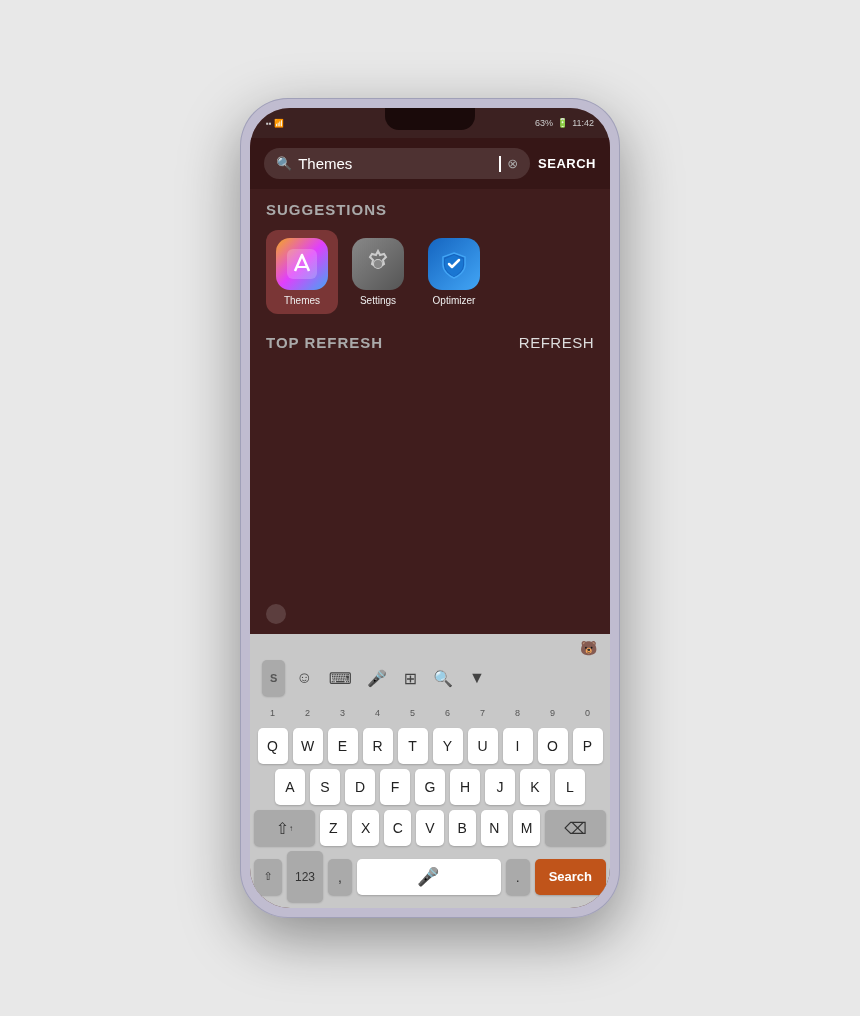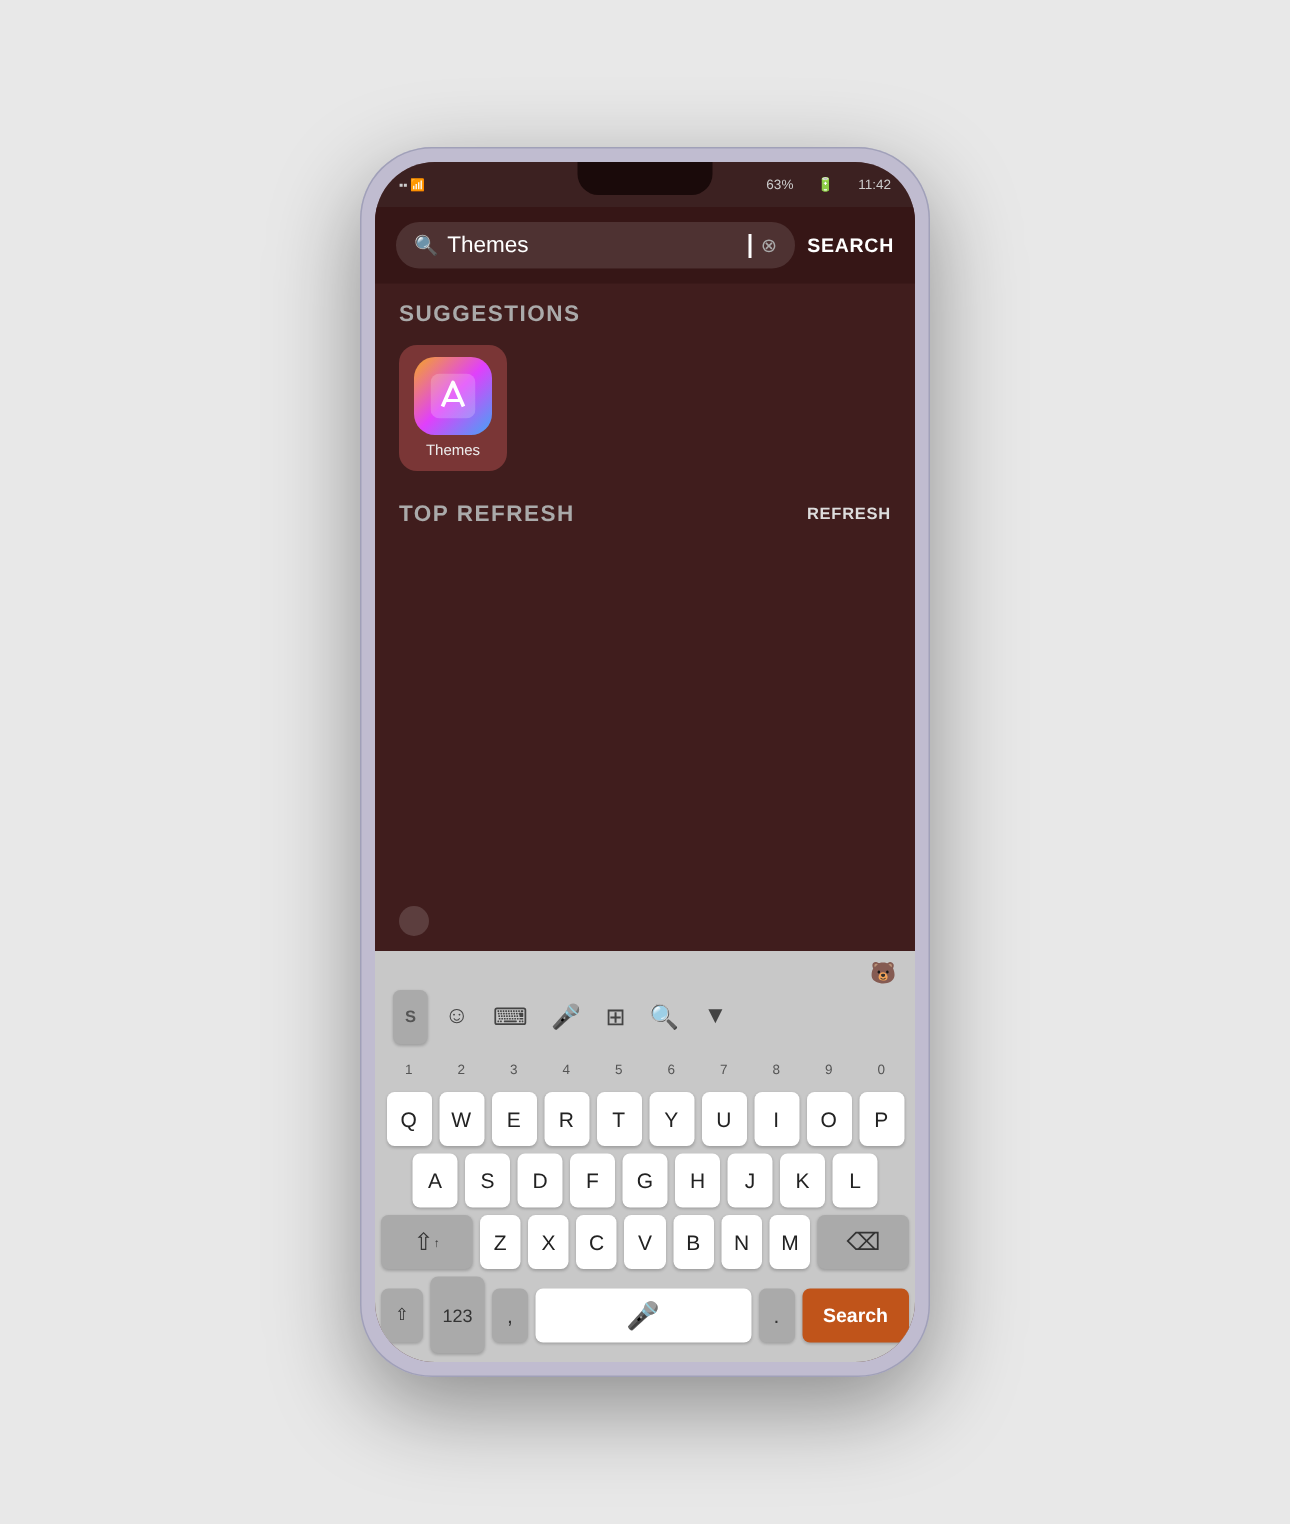--- a/index.html
+++ b/index.html
@@ -60,21 +60,21 @@
       display: flex;
       align-items: center;
       gap: 4px;
       font-size: 9px;
       color: #ccc;
     }
 
     .status-right {
       display: flex;
       align-items: flex-end;
-      gap: 16px;
+      gap: 4px;
       font-size: 9px;
       color: #ccc;
     }
 
     
     .screen-content {
       flex: 1;
       background: rgba(60,25,25,0.85);
       display: flex;
       flex-direction: column;
@@ -133,22 +133,22 @@
 
     .section-title {
       color: #aaa;
       font-size: 15px;
       font-weight: 600;
       letter-spacing: 1px;
     }
 
     .section-action {
       color: #ddd;
-      font-size: 11px;
-      font-weight: 700;
+      font-size: 15px;
+      font-weight: 400;
       letter-spacing: 0.5px;
     }
 
     
     .suggestions-grid {
       display: flex;
       gap: 4px;
       padding: 4px 16px 8px;
     }
 
@@ -453,21 +453,45 @@
                 <rect width="30" height="30" rx="6" fill="white" fill-opacity="0.2"></rect>
                 <path d="M8 22 L15 6 L22 22" stroke="white" stroke-width="2.5" fill="none" stroke-linejoin="round"></path>
                 <path d="M10 18 L20 18" stroke="white" stroke-width="2" fill="none"></path>
               </svg>
             </div>
           </div>
           <span class="app-label">Themes</span>
         </div>
 
 
-
+        <div class="app-item">
+          <div class="app-icon">
+            <div class="settings-icon-bg">
+              <svg width="30" height="30" viewBox="0 0 30 30">
+                <circle cx="15" cy="15" r="5" fill="#ccc"></circle>
+                <path d="M15 2 L17 6 L21 5 L23 8 L20 11 L21 15 L18 17 L15 15 L12 17 L9 15 L10 11 L7 8 L9 5 L13 6 Z" fill="none" stroke="#ccc" stroke-width="2"></path>
+                <circle cx="15" cy="15" r="4" fill="#888"></circle>
+              </svg>
+            </div>
+          </div>
+          <span class="app-label">Settings</span>
+        </div>
+
+        <div class="app-item">
+          <div class="app-icon">
+            <div class="optimizer-icon-bg">
+              <svg width="30" height="30" viewBox="0 0 30 30">
+                <path d="M15 4 L26 8 L26 16 C26 22 20 27 15 29 C10 27 4 22 4 16 L4 8 Z" fill="#1565c0" stroke="#42a5f5" stroke-width="1.5"></path>
+                <path d="M15 6 L24 10 L24 16 C24 21 19 25.5 15 27.5 C11 25.5 6 21 6 16 L6 10 Z" fill="#1976d2"></path>
+                <path d="M10 15 L13 18 L20 11" stroke="white" stroke-width="2.5" fill="none" stroke-linecap="round" stroke-linejoin="round"></path>
+              </svg>
+            </div>
+          </div>
+          <span class="app-label">Optimizer</span>
+        </div>
 
       </div>
 
       <div class="section-header">
         <span class="section-title">TOP REFRESH</span>
         <span class="section-action">REFRESH</span>
       </div>
 
       <div style="flex:1;"></div>
 

